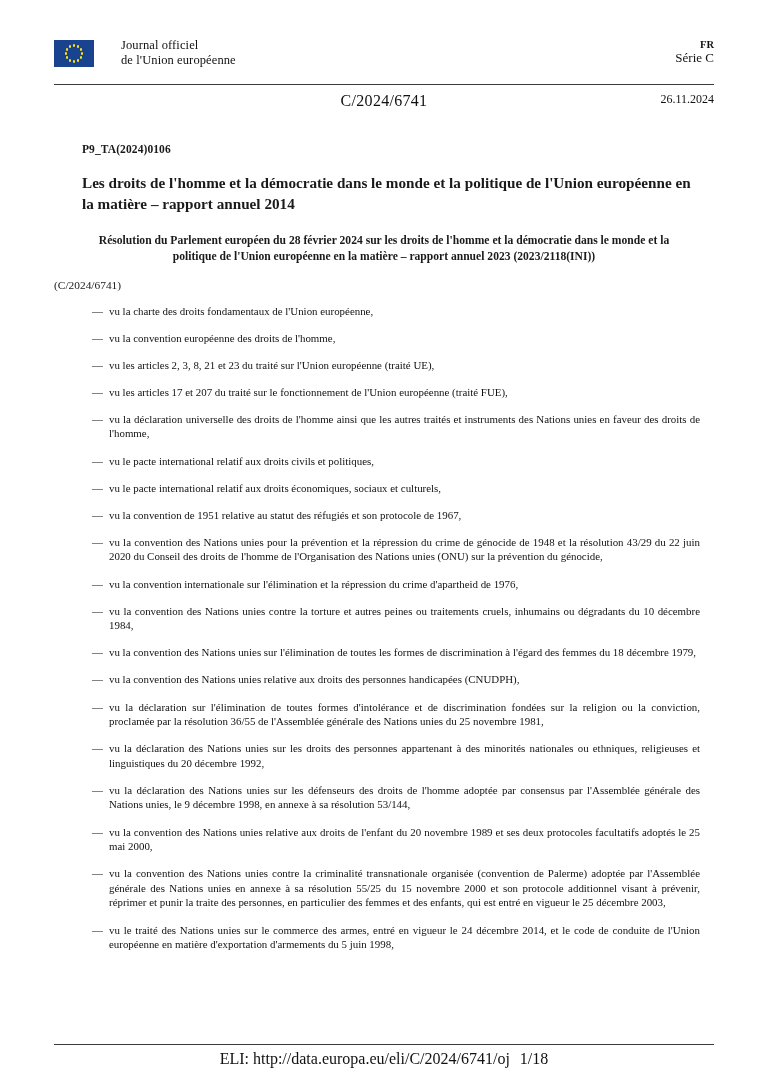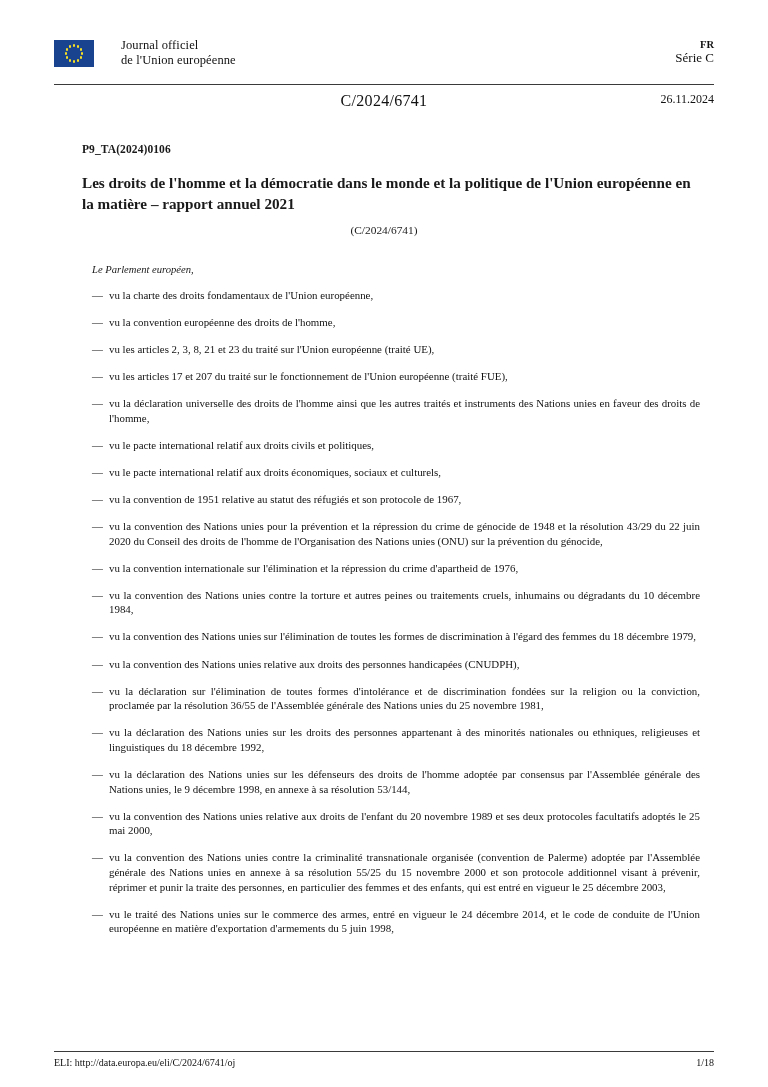--- a/index.html
+++ b/index.html
@@ -120,23 +120,22 @@
   }
   .doc-subtitle {
     margin-top: 19px;
     font-size: 11.6px;
     font-weight: bold;
     line-height: 16px;
     text-align: center;
     padding: 0 28px;
   }
   .doc-celex2 {
-    margin-top: 2px;
+    margin-top: 14px;
     font-size: 11.4px;
-    text-align: center;
   }
   
   .intro {
     margin-top: 28px;
     font-style: italic;
     font-size: 10.6px;
     padding-left: 38px;
   }
   .recitals {
     margin-top: 8px;
@@ -168,23 +167,23 @@
     right: 54px;
     bottom: 19px;
   }
   .ftr-rule {
     border: 0;
     border-top: 1.4px solid #3a3a3a;
     margin: 0 0 5px 0;
   }
   .footer-row {
     display: flex;
-    justify-content: space-between;
+    justify-content: center;
     align-items: baseline;
-    font-size: 10px;
+    font-size: 16px;
     color: #111;
     gap: 10px;
   }
 </style>
 </head>
 <body>
 
 <div class="page">
 
   <div class="masthead">
@@ -213,24 +212,24 @@
   </div>
 
   <hr class="hdr-rule">
 
   <div class="subhead">
     <div class="celex">C/2024/6741</div>
     <div class="pubdate">26.11.2024</div>
   </div>
 
   <div class="doc-ref">P9_TA(2024)0106</div>
-  <h1 class="doc-title">Les droits de l'homme et la démocratie dans le monde et la politique de l'Union européenne en la matière – rapport annuel 2021</h1>
+  <h1 class="doc-title">Les droits de l'homme et la démocratie dans le monde et la politique de l'Union européenne en la matière – rapport annuel 2014</h1>
+  <div class="doc-subtitle">Résolution du Parlement européen du 28 février 2024 sur les droits de l'homme et la démocratie dans le monde et la politique de l'Union européenne en la matière – rapport annuel 2023 (2023/2118(INI))</div>
   <div class="doc-celex2">(C/2024/6741)</div>
 
-  <div class="intro">Le Parlement européen,</div>
 
   <div class="recitals" id="recitals">
       <div class="recital">
         <div class="dash">—</div>
         <div class="rtext">vu la charte des droits fondamentaux de l'Union européenne,</div>
       </div>
       <div class="recital">
         <div class="dash">—</div>
         <div class="rtext">vu la convention européenne des droits de l'homme,</div>
       </div>
@@ -277,21 +276,21 @@
       <div class="recital">
         <div class="dash">—</div>
         <div class="rtext">vu la convention des Nations unies relative aux droits des personnes handicapées (CNUDPH),</div>
       </div>
       <div class="recital">
         <div class="dash">—</div>
         <div class="rtext">vu la déclaration sur l'élimination de toutes formes d'intolérance et de discrimination fondées sur la religion ou la conviction, proclamée par la résolution 36/55 de l'Assemblée générale des Nations unies du 25 novembre 1981,</div>
       </div>
       <div class="recital">
         <div class="dash">—</div>
-        <div class="rtext">vu la déclaration des Nations unies sur les droits des personnes appartenant à des minorités nationales ou ethniques, religieuses et linguistiques du 18 décembre 1992,</div>
+        <div class="rtext">vu la déclaration des Nations unies sur les droits des personnes appartenant à des minorités nationales ou ethniques, religieuses et linguistiques du 20 décembre 1992,</div>
       </div>
       <div class="recital">
         <div class="dash">—</div>
         <div class="rtext">vu la déclaration des Nations unies sur les défenseurs des droits de l'homme adoptée par consensus par l'Assemblée générale des Nations unies, le 9 décembre 1998, en annexe à sa résolution 53/144,</div>
       </div>
       <div class="recital">
         <div class="dash">—</div>
         <div class="rtext">vu la convention des Nations unies relative aux droits de l'enfant du 20 novembre 1989 et ses deux protocoles facultatifs adoptés le 25 mai 2000,</div>
       </div>
       <div class="recital">

